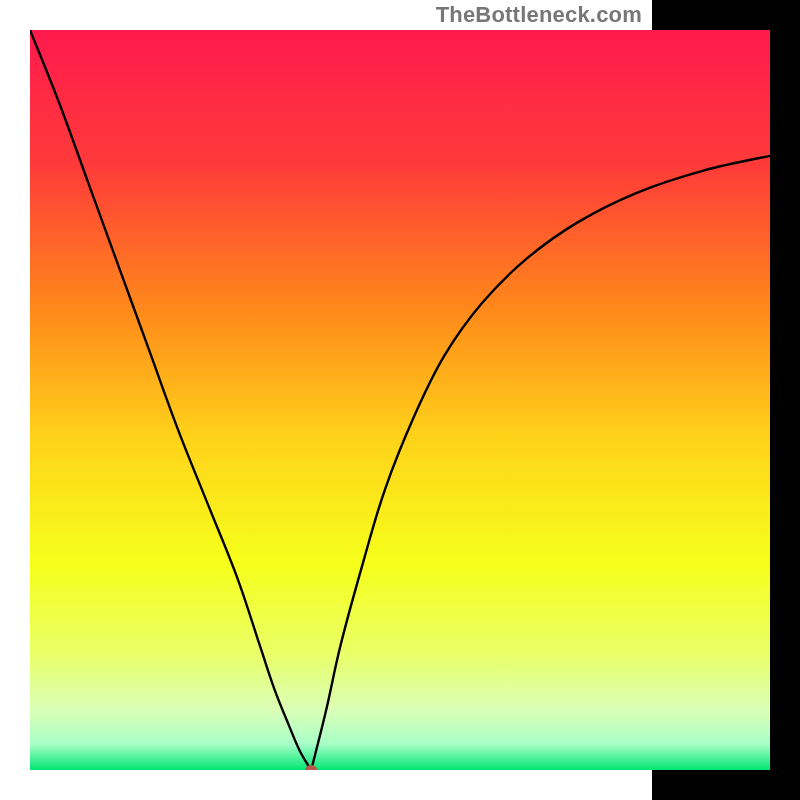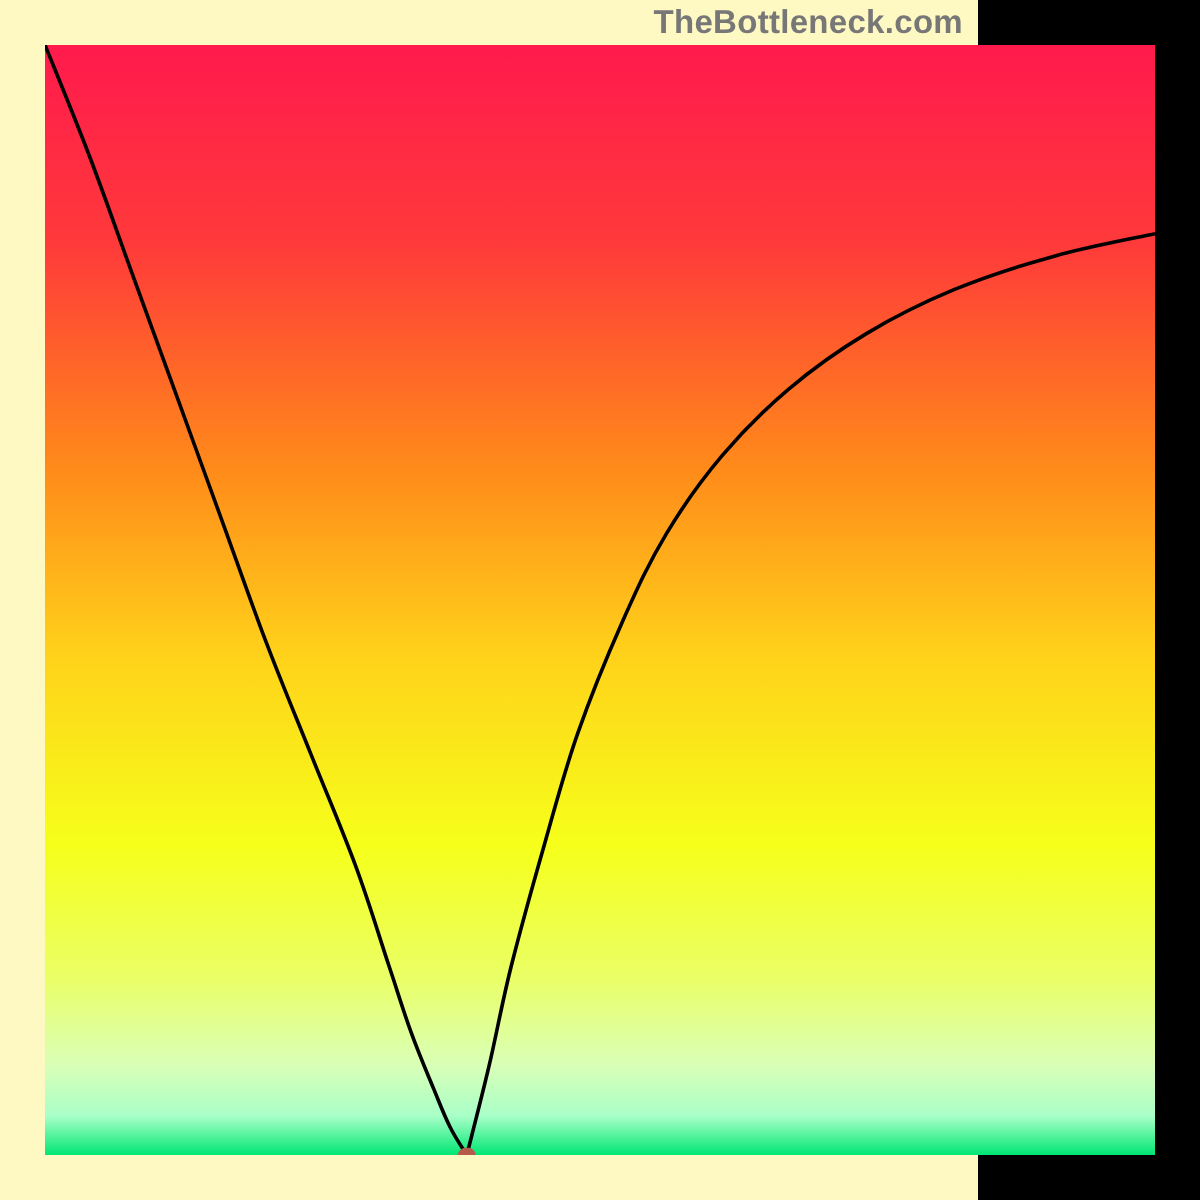--- a/index.html
+++ b/index.html
@@ -7,21 +7,21 @@
     padding: 0;
     width: 800px;
     height: 800px;
     background: #000;
     overflow: hidden;
   }
   .outer {
     position: relative;
     width: 652px;
     height: 800px;
-    background: #fef9c3;
+    background: #ffffff;
   }
   .watermark {
     position: absolute;
     top: 2px;
     right: 10px;
     font-family: Arial, Helvetica, sans-serif;
     font-size: 22px;
     font-weight: 600;
     color: #777;
     letter-spacing: 0.2px;

